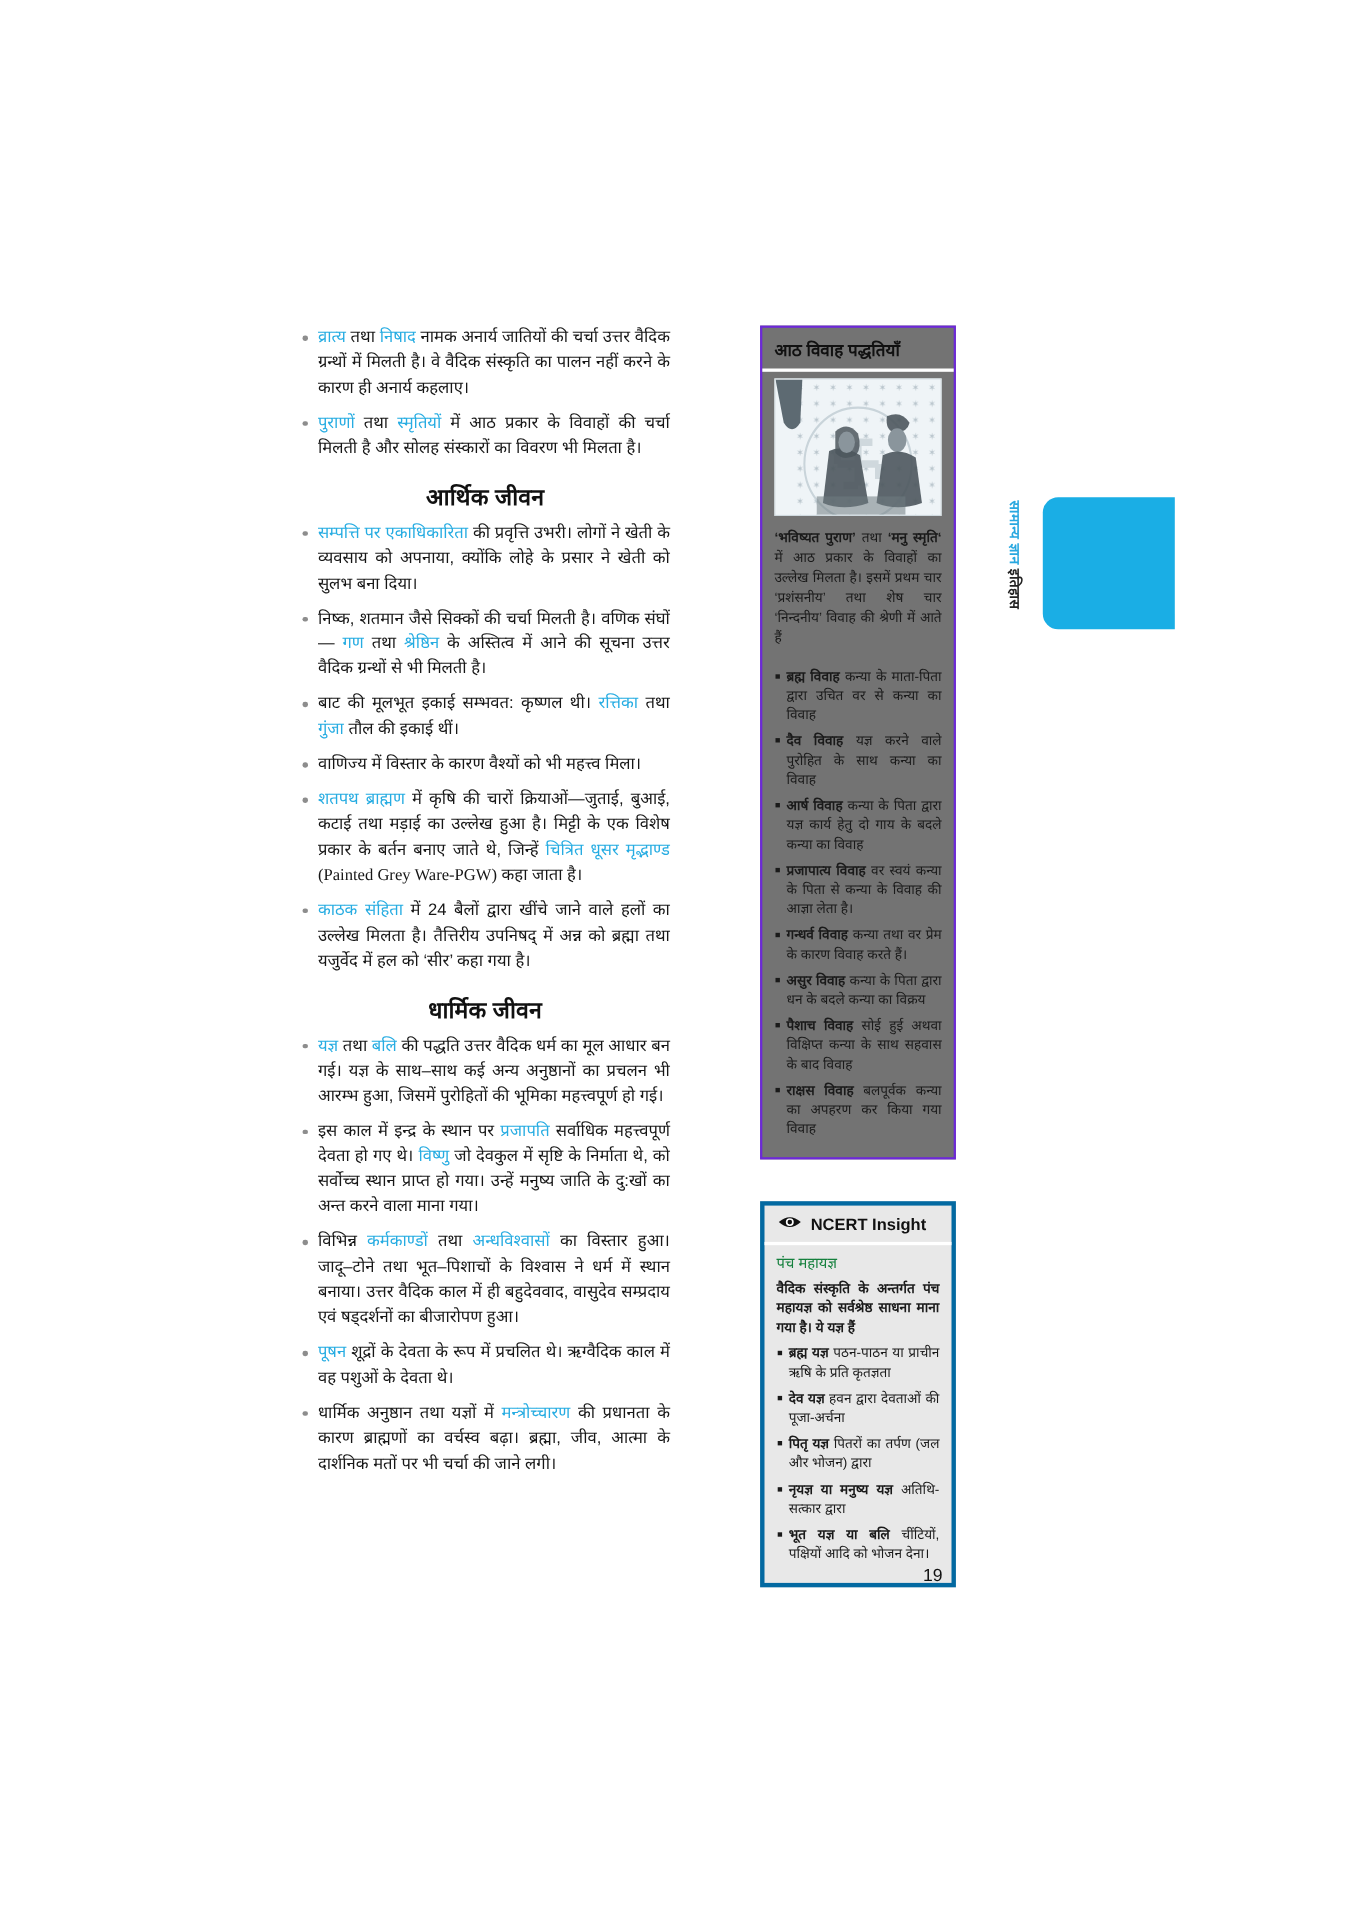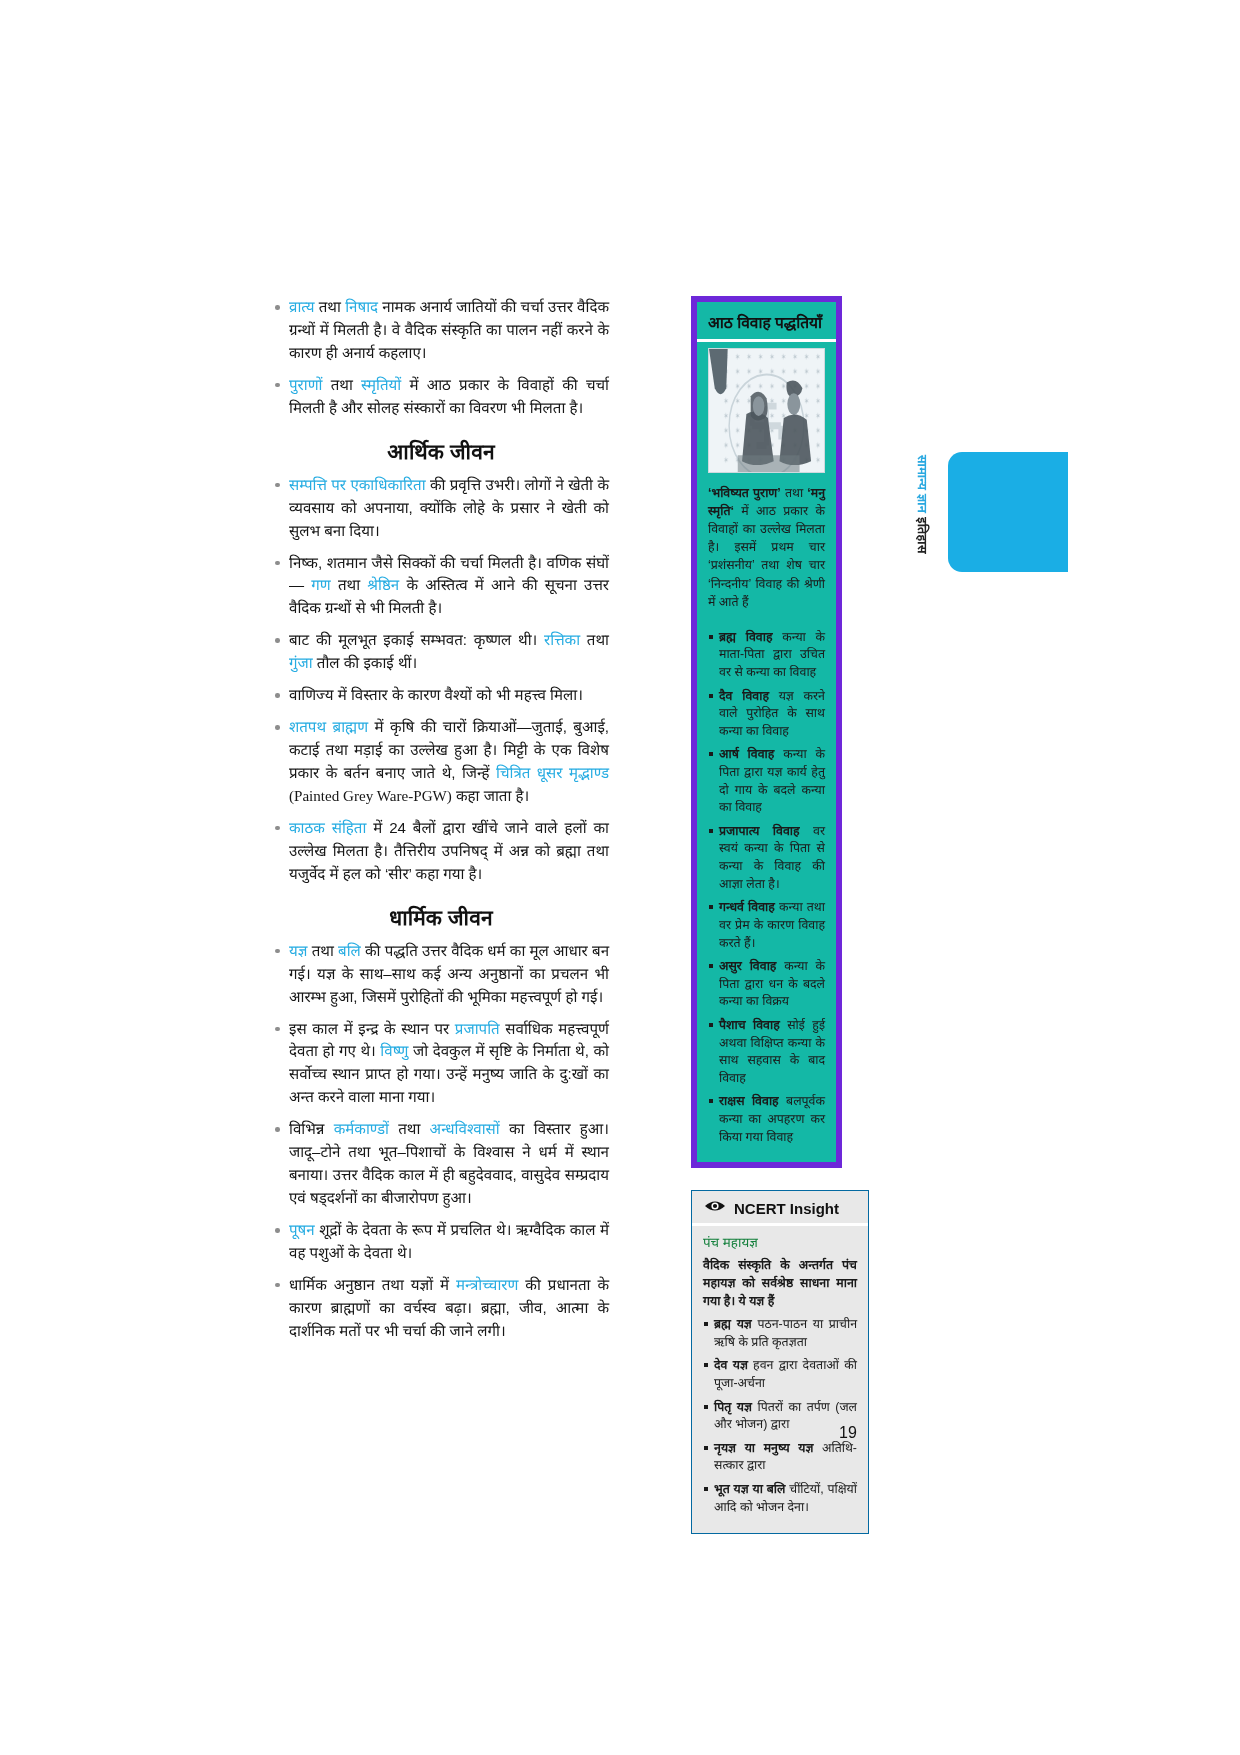--- a/index.html
+++ b/index.html
@@ -70,25 +70,25 @@
 
   
   .side-col {
     position: absolute;
     left: 690px;
     top: 296px;
     width: 178px;
   }
 
   .info-box {
-    border: 6px solid #6d28d9;
-    background: #14b8a6;
+    border: 2px solid #6d28d9;
+    background: #737373;
     padding: 0;
     box-sizing: border-box;
-    width: 151px;
+    width: 178px;
   }
   .info-box-title {
     font-size: 15.5px;
     font-weight: bold;
     color: #111111;
     padding: 9px 10px 6px 11px;
     border-bottom: 3px solid #ffffff;
   }
   .illus-wrap {
     padding: 6px 11px 4px 11px;
@@ -129,23 +129,23 @@
     left: 1px;
     top: 6px;
     width: 4px;
     height: 4px;
     background: #1a1a1a;
   }
   .sq-list b { font-weight: bold; }
 
   
   .ncert-box {
-    margin-top: 22px;
+    margin-top: 38px;
     width: 178px;
-    border: 1px solid #0369a1;
+    border: 4px solid #0369a1;
     background: #e8e8e8;
     box-sizing: border-box;
   }
   .ncert-head {
     display: flex;
     align-items: center;
     gap: 8px;
     padding: 8px 10px 6px 12px;
     border-bottom: 3px solid #ffffff;
   }

